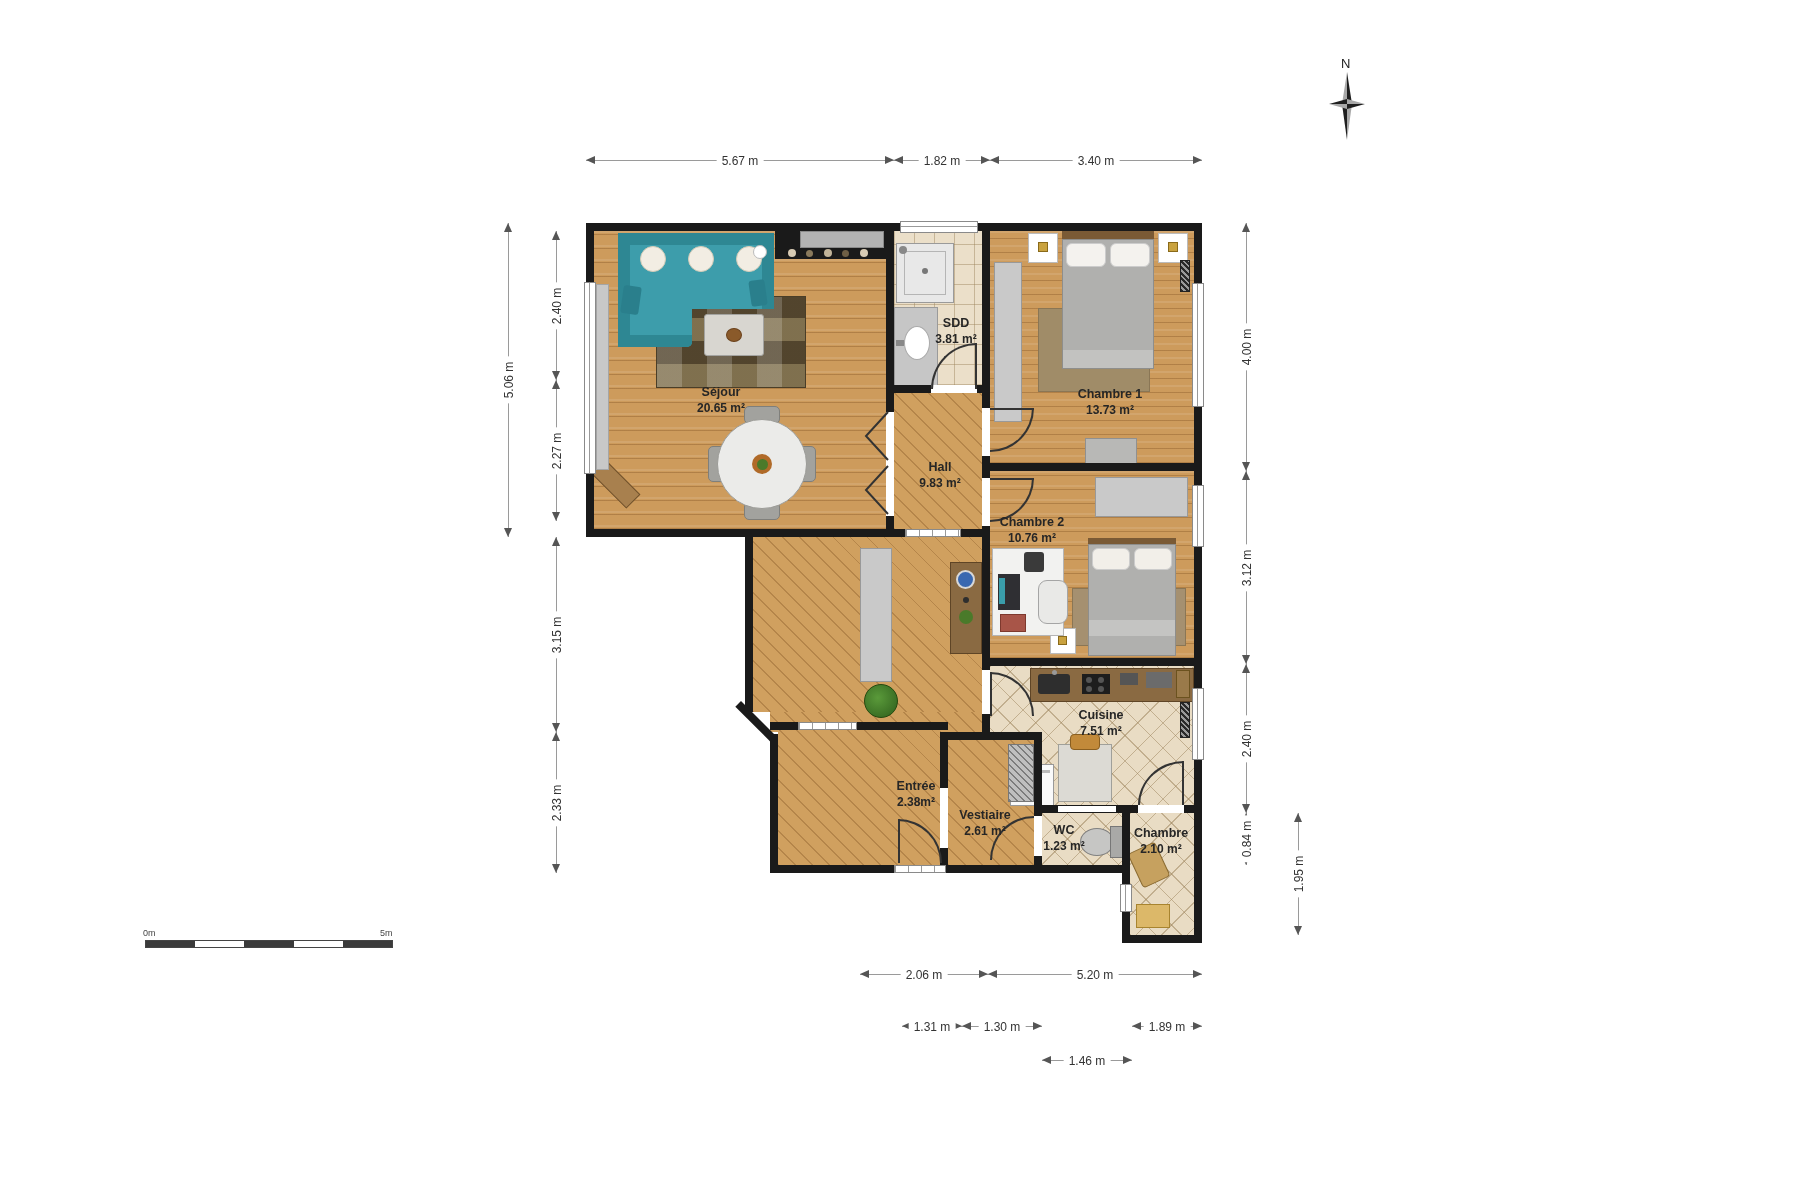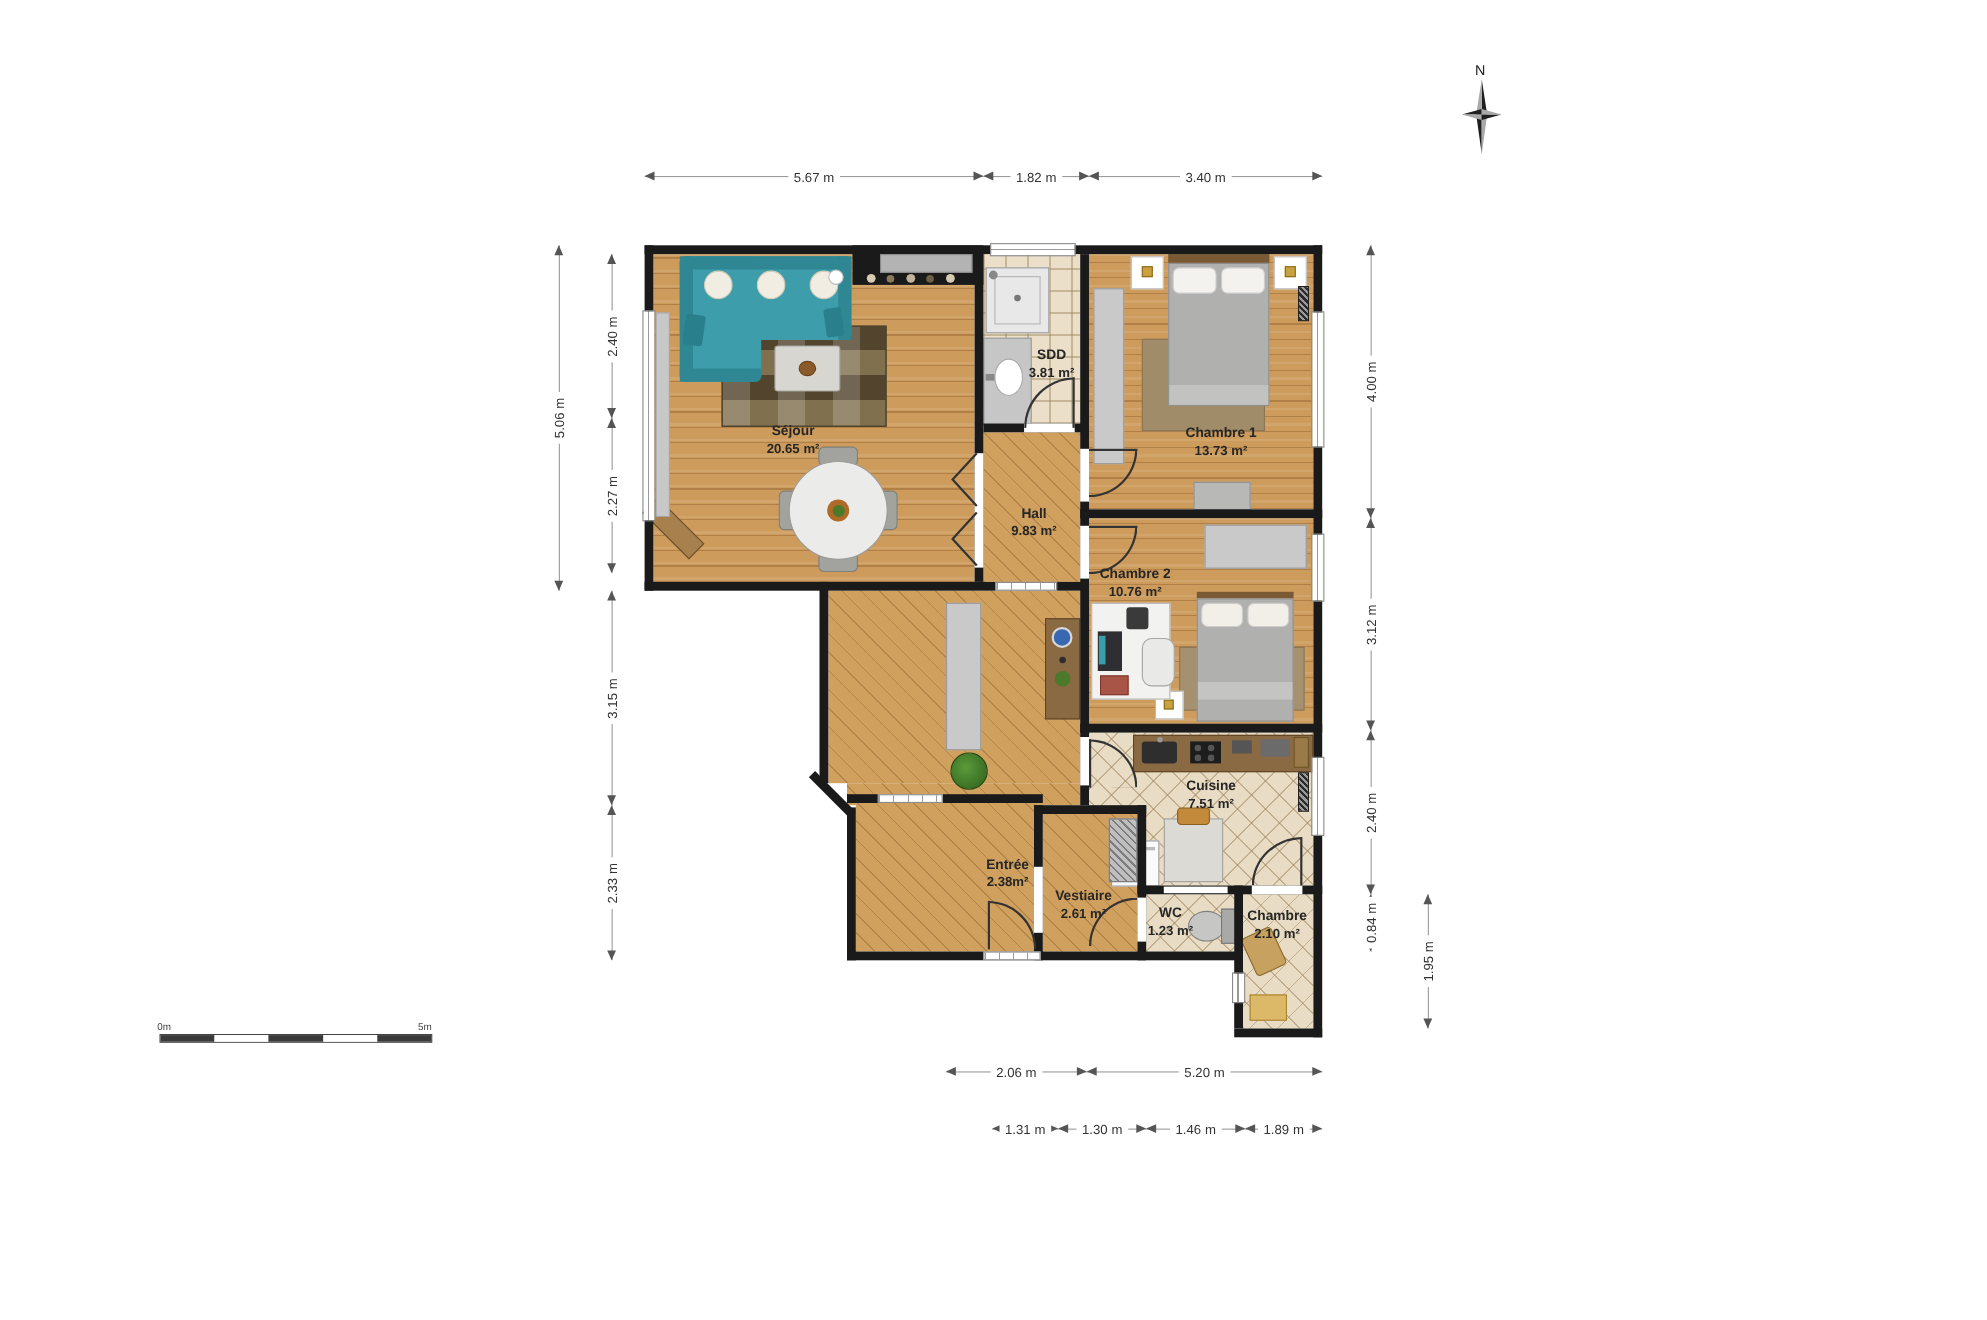--- a/index.html
+++ b/index.html
@@ -376,21 +376,21 @@
   <div class="dimh" style="left:902px;top:1026px;width:60px">
     <i class="al"></i>
       <i class="ar"></i>
       <span class="dl">1.31 m</span>
     </div>
   <div class="dimh" style="left:962px;top:1026px;width:80px">
     <i class="al"></i>
       <i class="ar"></i>
       <span class="dl">1.30 m</span>
     </div>
-  <div class="dimh" style="left:1042px;top:1026px;width:90px">
+  <div class="dimh" style="left:1042px;top:1060px;width:90px">
     <i class="al"></i>
       <i class="ar"></i>
       <span class="dl">1.46 m</span>
     </div>
   <div class="dimh" style="left:1132px;top:1026px;width:70px">
     <i class="al"></i>
       <i class="ar"></i>
       <span class="dl">1.89 m</span>
     </div>
 

